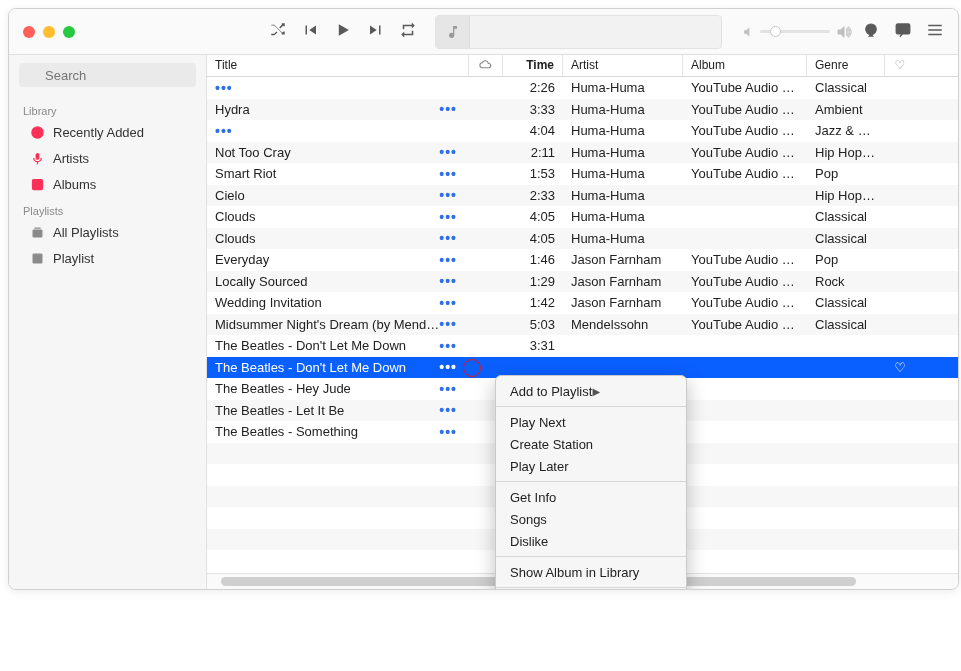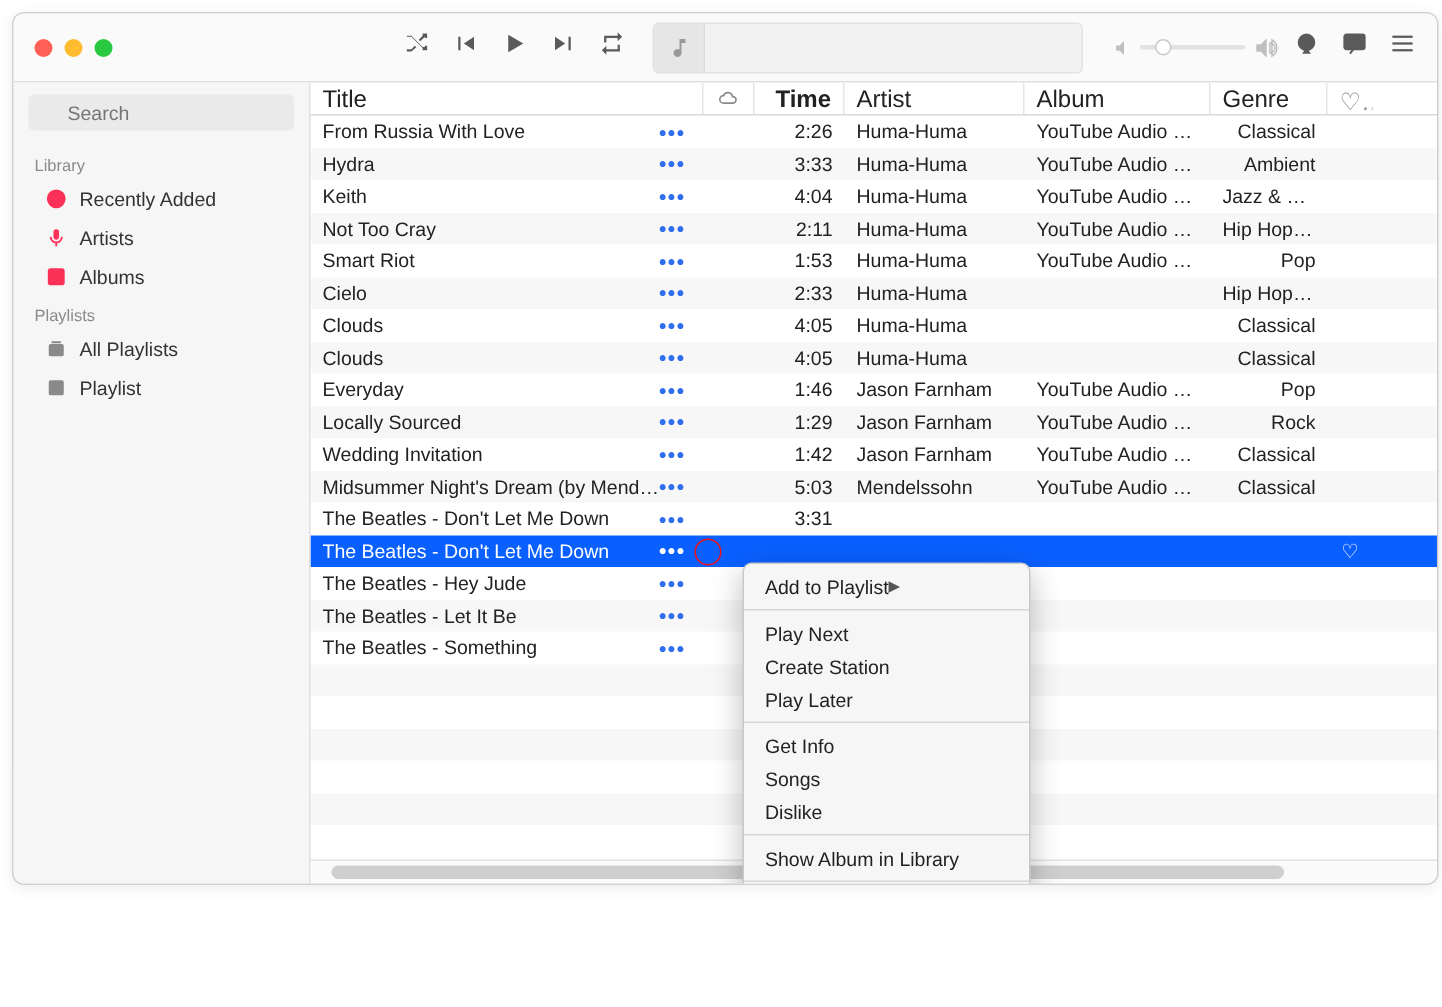--- a/index.html
+++ b/index.html
@@ -27,21 +27,21 @@
   .search-wrap { position: relative; }
   .search-wrap .sg { position: absolute; left: 18px; top: 12px; color: #9b9b9b; font-size: 12px; }
   .section-label { font-size: 11px; color: #8a8a8a; padding: 8px 14px 2px; }
   .side-item { display: flex; align-items:center; gap: 8px; font-size:13px; color:#333; padding: 4px 14px; height: 26px; cursor: default; border-radius: 4px; margin: 0 6px; }
   .side-item.selected { background: #dddcdc; }
   .side-item .si { width:16px; height:16px; display:inline-flex; align-items:center; justify-content:center; }
   .si.red svg, .si.red { color: #fc3158; fill:#fc3158; }
   .si.gray svg, .si.gray { color: #8a8a8a; fill:#8a8a8a; }
 
   .main { flex:1; display:flex; flex-direction:column; overflow:hidden; position:relative; }
-  .columns { height: 22px; background: #fff; border-bottom: 1px solid #d9d9d9; display:flex; font-size: 16px; color:#222; position:relative;}
+  .columns { height: 22px; background: #fff; border-bottom: 1px solid #d9d9d9; display:flex; font-size: 12px; color:#222; position:relative;}
   .col { border-right: 1px solid #e5e5e5; padding: 3px 8px; overflow:hidden; white-space:nowrap; text-overflow:ellipsis; }
   .col.title { width: 262px; }
   .col.cloud { width: 34px; text-align:center; padding:3px 0; color:#8a8a8a;}
   .col.time { width: 60px; text-align:right;font-weight:bold;}
   .col.artist { width: 120px;}
   .col.album { width: 124px;}
   .col.genre { width: 78px;}
   .col.heart { width: 30px; text-align:center; border-right:none; color:#8a8a8a;}
 
   .rows { flex:1; overflow:auto; font-size: 13px; color:#222; }
@@ -50,21 +50,21 @@
   .row.selected { background: #0a60ff; color:#fff; }
   .row .c { padding: 0 8px; overflow:hidden; white-space:nowrap; text-overflow:ellipsis; }
   .row .c.title { width:262px; display:flex; align-items:center; }
   .row .c.title .tt { flex:1; overflow:hidden; text-overflow:ellipsis; white-space:nowrap;}
   .row .dots { color:#2f6fed; letter-spacing:1px; font-weight:bold; padding-right:4px; cursor:pointer; font-size:14px; line-height:10px;}
   .row.selected .dots { color:#fff; }
   .row .c.cloud { width:34px; }
   .row .c.time { width:60px; text-align:right; }
   .row .c.artist { width:120px; }
   .row .c.album { width:124px; }
-  .row .c.genre { width:78px;text-align:right; }
+  .row .c.genre { width:78px; }
   .row .c.heart { width:30px; text-align:center; }
   .row.selected .c.heart { color:#fff; }
 
   .circle-red { position:absolute; width:18px; height:18px; border:1.6px solid #e11; border-radius:50%; pointer-events:none; }
 
   .ctx-menu { position:absolute; left: 486px; top: 366px; width: 192px; background: #f6f6f6; border:1px solid #c9c9c9; border-radius:6px; box-shadow: 0 6px 20px rgba(0,0,0,0.25); font-size:13px; color:#222; padding: 4px 0; z-index: 50; }
   .ctx-item { padding: 3px 14px; display:flex; align-items:center; height:22px; }
   .ctx-sep { height:1px; background:#d6d6d6; margin:4px 0; }
   .ctx-arrow { font-size: 10px; color:#555; }
 
@@ -201,21 +201,20 @@
         <div class="col time">Time</div>
         <div class="col artist">Artist</div>
         <div class="col album">Album</div>
         <div class="col genre">Genre</div>
         <div class="col heart">♡</div>
       </div>
 
       <div class="rows" id="rows">
           <div class="row">
             <div class="c title">
-              <span class="tt">From Russia With Love</span>
               <span class="dots">•••</span>
             </div>
             <div class="c cloud"></div>
             <div class="c time">2:26</div>
             <div class="c artist">Huma-Huma</div>
             <div class="c album">YouTube Audio Lib...</div>
             <div class="c genre">Classical</div>
             <div class="c heart"></div>
           </div>
           <div class="row">
@@ -225,21 +224,20 @@
             </div>
             <div class="c cloud"></div>
             <div class="c time">3:33</div>
             <div class="c artist">Huma-Huma</div>
             <div class="c album">YouTube Audio Lib...</div>
             <div class="c genre">Ambient</div>
             <div class="c heart"></div>
           </div>
           <div class="row">
             <div class="c title">
-              <span class="tt">Keith</span>
               <span class="dots">•••</span>
             </div>
             <div class="c cloud"></div>
             <div class="c time">4:04</div>
             <div class="c artist">Huma-Huma</div>
             <div class="c album">YouTube Audio Lib...</div>
             <div class="c genre">Jazz &amp; Blu...</div>
             <div class="c heart"></div>
           </div>
           <div class="row">

